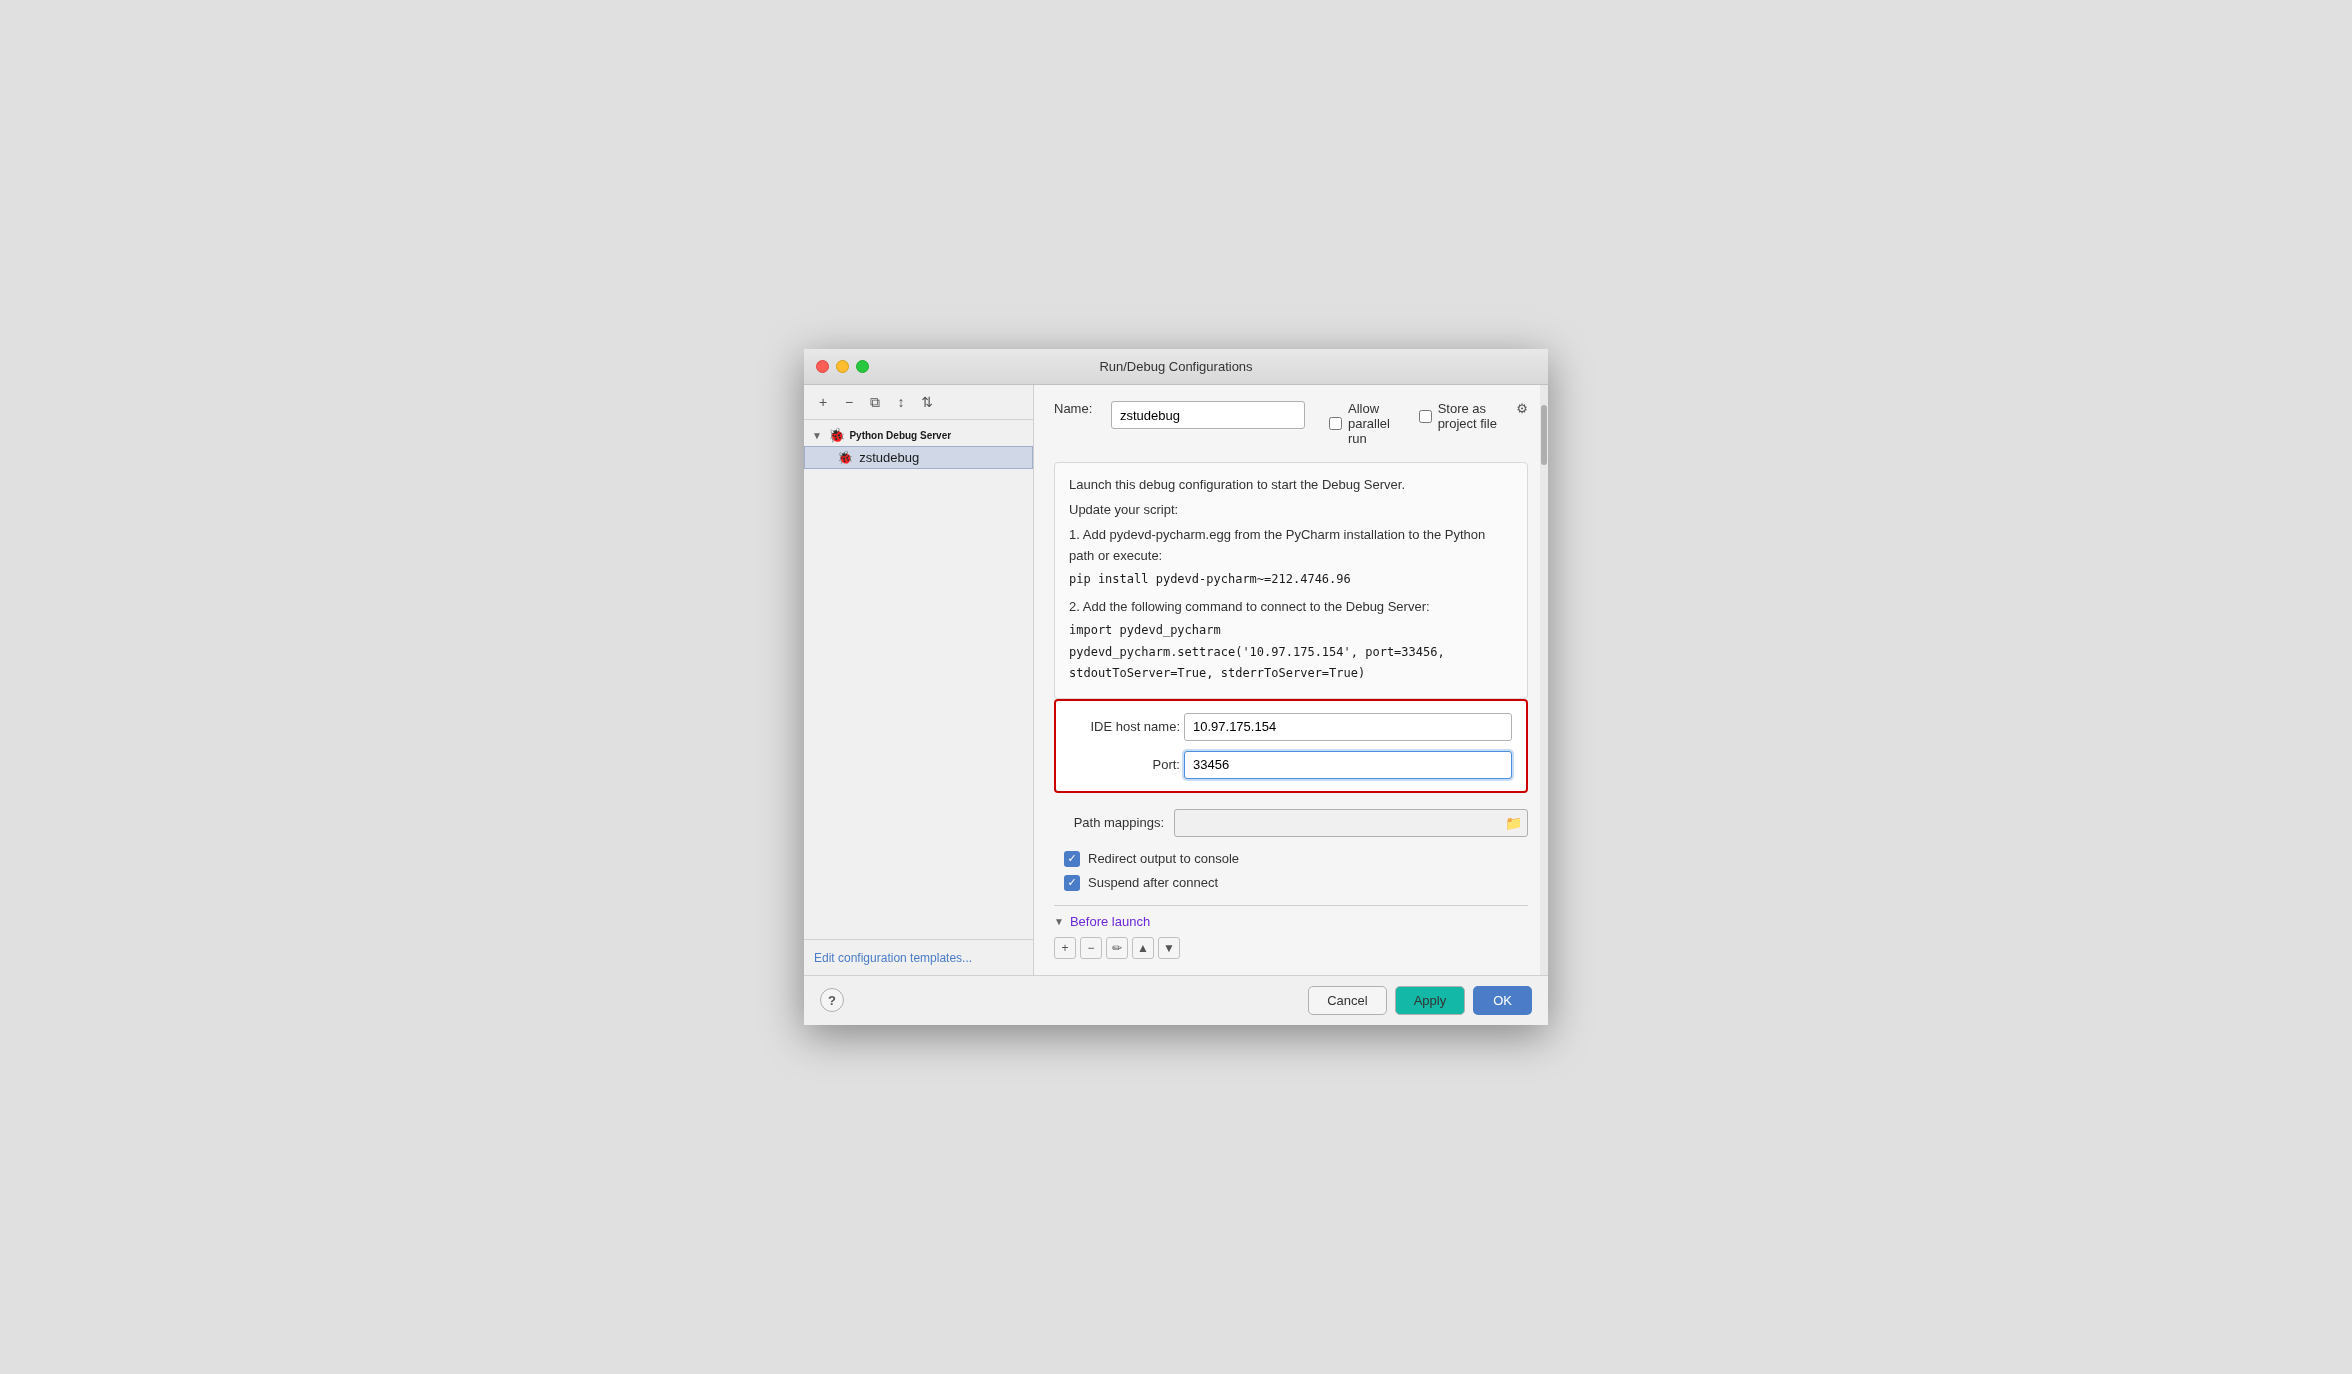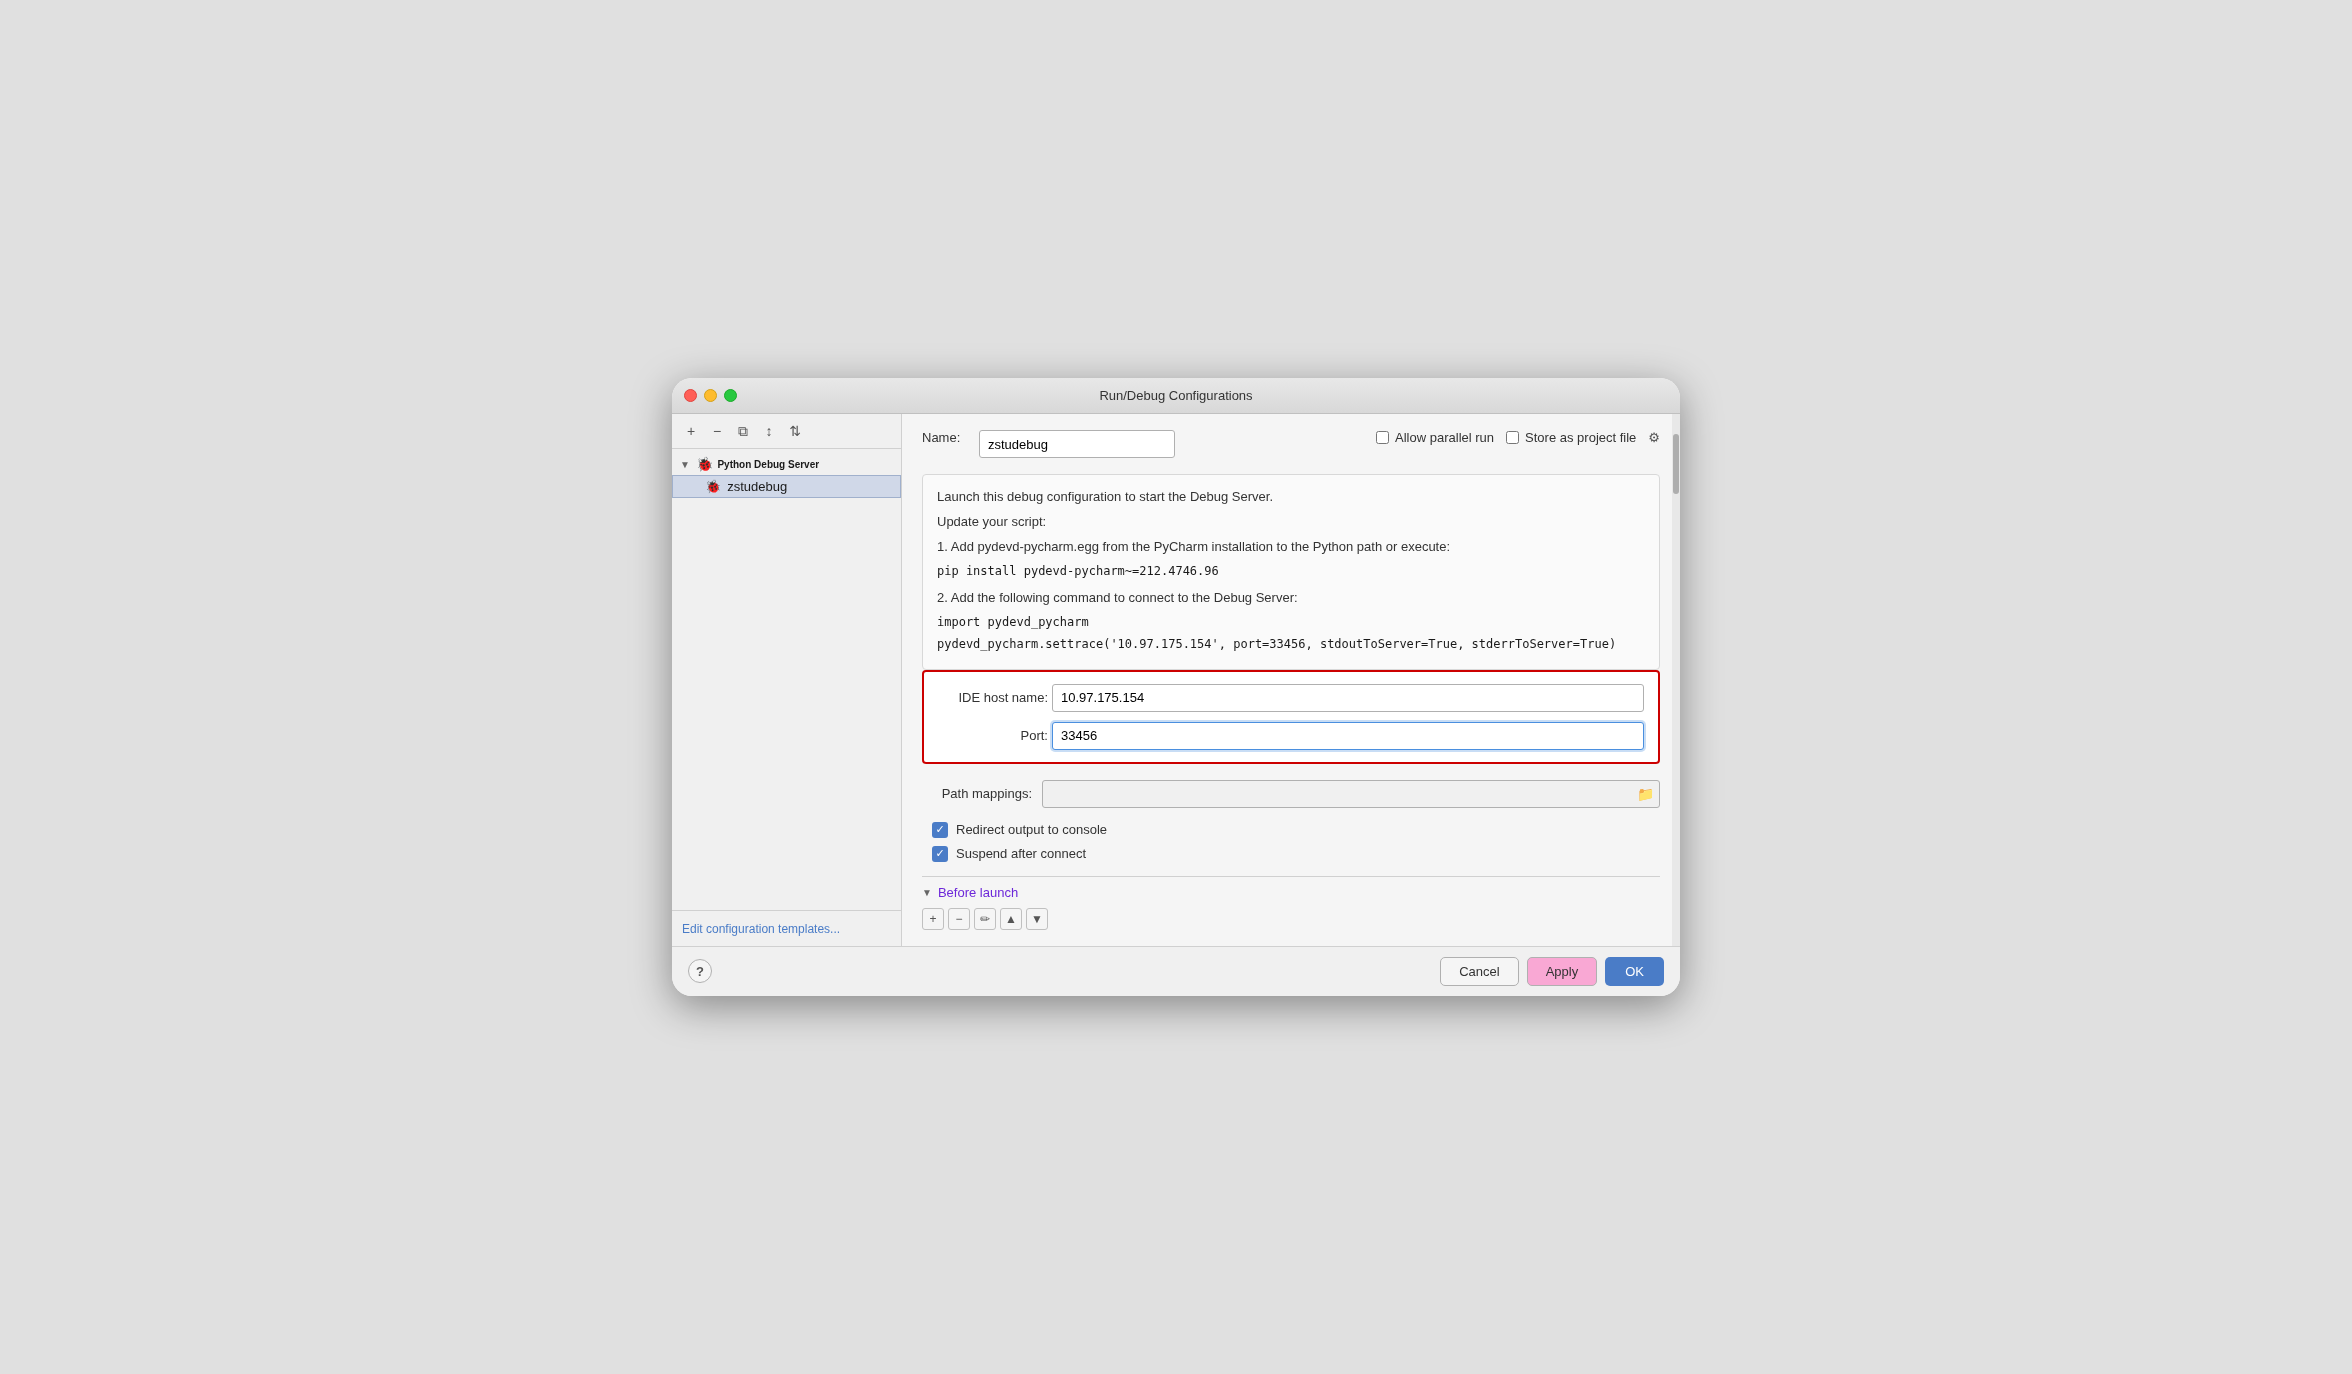--- a/index.html
+++ b/index.html
@@ -6,23 +6,23 @@
     body {
       font-family: -apple-system, BlinkMacSystemFont, "Helvetica Neue", Arial, sans-serif;
       font-size: 13px;
       background: #e0e0e0;
       display: flex;
       justify-content: center;
       align-items: center;
       min-height: 100vh;
     }
     .window {
-      width: 1008px;
+      width: 744px;
       background: #f5f5f5;
-      border-radius: 20px;
+      border-radius: 0;
       box-shadow: 0 10px 40px rgba(0,0,0,0.4);
       overflow: hidden;
       display: flex;
       flex-direction: column;
     }
     .titlebar {
       background: linear-gradient(to bottom, #e8e8e8, #d8d8d8);
       height: 36px;
       display: flex;
       align-items: center;
@@ -356,21 +356,21 @@
       border-radius: 5px;
       background: #f5f5f5;
       font-size: 13px;
       cursor: pointer;
       color: #333;
     }
     .btn-apply {
       padding: 6px 18px;
       border: 1px solid #b0b0b0;
       border-radius: 5px;
-      background: #f9a8d4;
+      background: #14b8a6;
       font-size: 13px;
       cursor: pointer;
       color: #333;
     }
     .btn-ok {
       padding: 6px 20px;
       border: none;
       border-radius: 5px;
       background: #4a7cc7;
       font-size: 13px;

